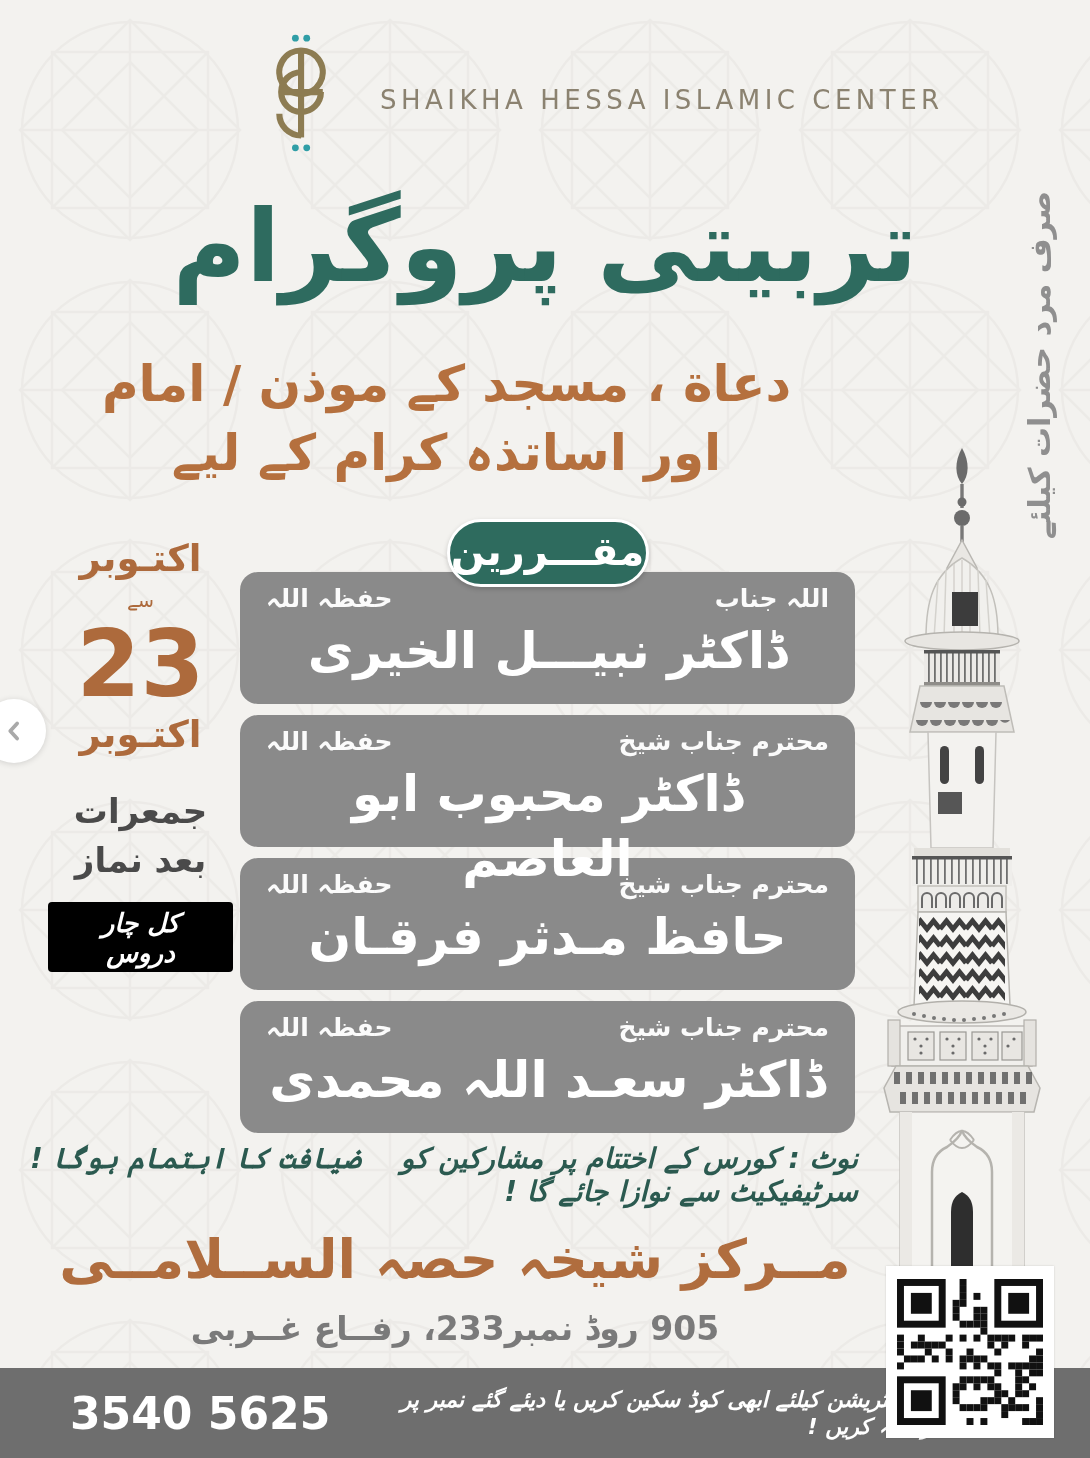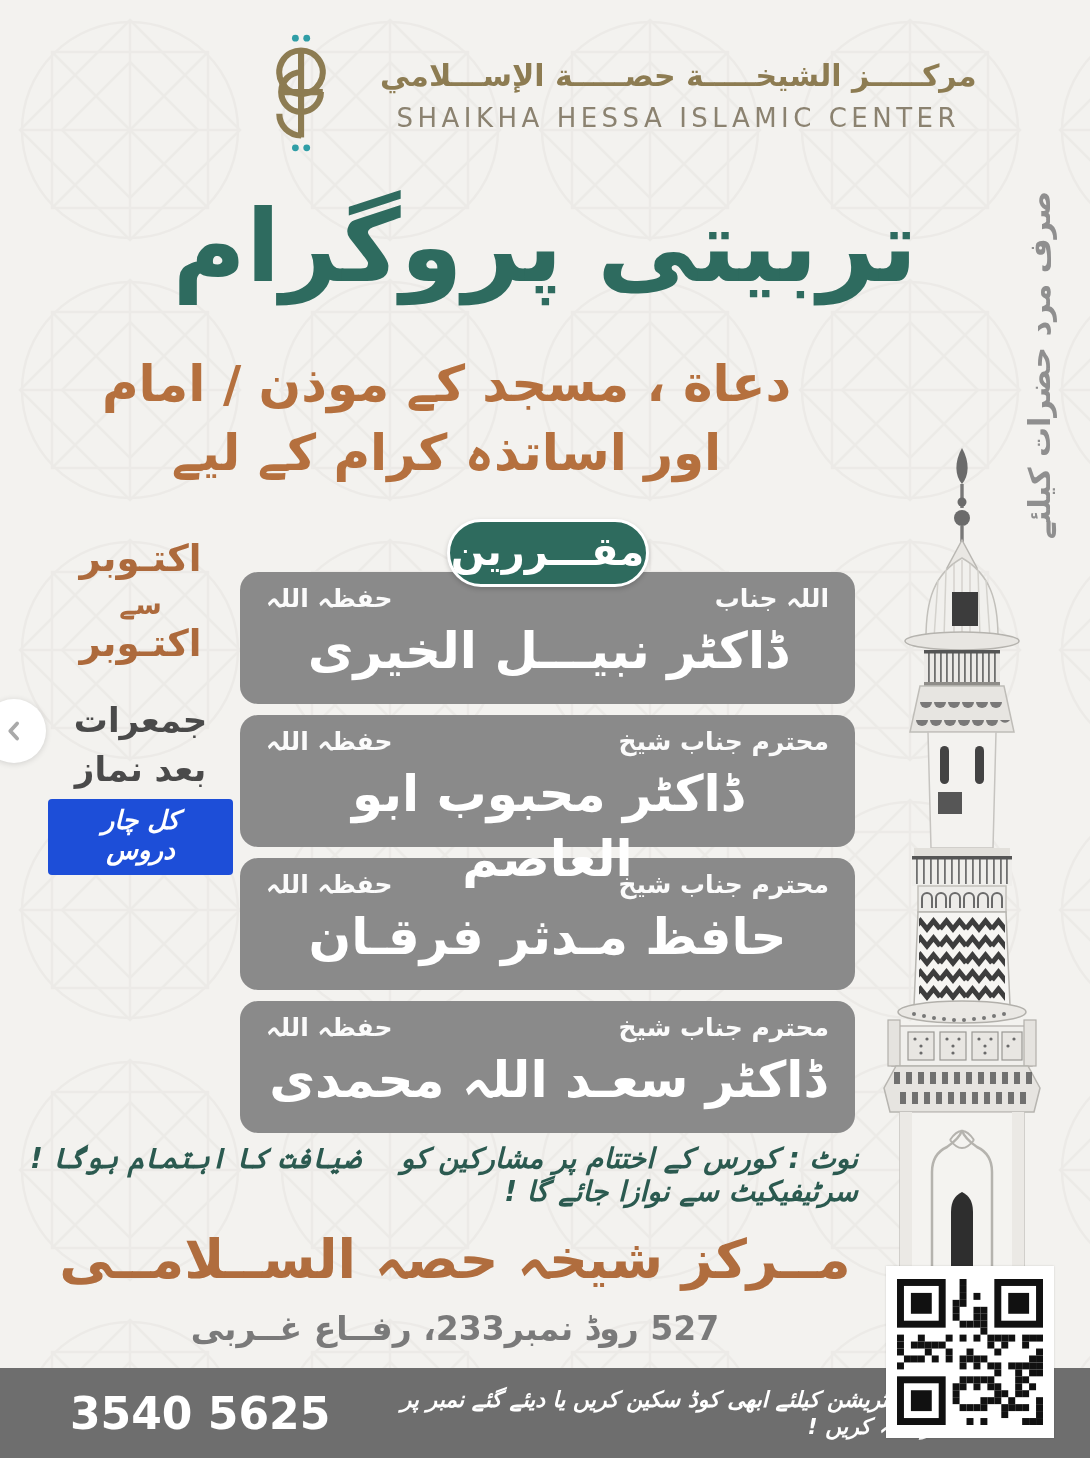--- a/index.html
+++ b/index.html
@@ -30,26 +30,26 @@
     font-size:50px;font-weight:700;direction:rtl;line-height:1.38;z-index:4;}
   .side-note{
     left:865px;top:343px;width:350px;height:44px;line-height:44px;
     text-align:center;color:#8f8f8f;font-size:30px;font-weight:700;direction:rtl;white-space:nowrap;
     transform:rotate(-90deg);z-index:3;
   }
   
   .schedule{left:48px;top:535px;width:185px;text-align:center;color:#ad6a3c;direction:rtl;z-index:4;}
   .day{font-size:92px;font-weight:800;line-height:1.0;direction:ltr;}
   .month{font-size:37px;font-weight:800;line-height:1.3;}
-  .range-sep{font-size:27px;font-weight:700;margin:6px 0 0 0;}
+  .range-sep{font-size:19px;font-weight:400;margin:6px 0 0 0;}
   .day2{margin-top:8px;}
   .when{margin-top:28px;color:#4a4a4a;font-size:34px;font-weight:700;line-height:1.45;}
   .badge{
-    display:inline-block;margin-top:4px;background:#1d4ed8;color:#ffffff;
-    font-size:26px;font-style:italic;font-weight:700;padding:6px 16px 10px;border-radius:4px;direction:rtl;
+    display:inline-block;margin-top:16px;background:#000000;color:#ffffff;
+    font-size:26px;font-style:italic;font-weight:700;padding:6px 16px 4px;border-radius:4px;direction:rtl;
   }
   
   .speakers{left:240px;top:519px;width:615px;z-index:6;}
   .pill{
     width:196px;margin:0 auto -15px;position:relative;z-index:7;
     background:#2e6b5e;border:3px solid #fff;border-radius:999px;
     color:#fff;text-align:center;font-size:40px;font-weight:700;direction:rtl;
     padding:6px 0 10px;box-shadow:0 2px 5px rgba(0,0,0,.18);
   }
   .speaker-box{
@@ -124,36 +124,36 @@
       <g stroke="#8d7c52" stroke-width="6.5" fill="none">
         <path d="M54 20 a23 23 0 1 1 -0.1 0"></path>
         <path d="M54 43 a21 21 0 1 0 21 21"></path>
         <path d="M54 110 a23 23 0 0 1 -23 -23"></path>
         <line x1="54" y1="18" x2="54" y2="112"></line>
         <line x1="31" y1="64" x2="77" y2="64"></line>
       </g>
     </svg>
   </span>
   <span class="header-text">
-    <div class="org-ar">مركـــــز الشيخـــــة حصـــــة الإســـلامي</div>
     <div class="org-en">SHAIKHA HESSA ISLAMIC CENTER</div>
   </span>
 </div>
 
 <div class="abs title">تربیتی پروگرام</div>
 <div class="abs subtitle">
   <div>دعاة ، مسجد کے موذن / امام</div>
   <div>اور اساتذہ کرام کے لیے</div>
 </div>
 
 <div class="abs side-note">صرف مرد حضرات کیلئے</div>
 
 <div class="abs schedule">
   <div class="month">اکتـوبر</div>
   <div class="range-sep">سے</div>
+  <div class="day day2">23</div>
   <div class="month">اکتـوبر</div>
   <div class="when">
     <div>جمعرات</div>
     <div>بعد نماز</div>
   </div>
   <div class="badge">کل چار دروس</div>
 </div>
 
 <div class="abs speakers">
   <div class="pill">مقـــررین</div>
@@ -191,21 +191,21 @@
   </div>
 </div>
 
 <div class="abs note-row">
   <div class="note-cert">نوٹ : کورس کے اختتام پر مشارکین کو سرٹیفیکیٹ سے نوازا جائے گا !</div>
   <div class="note-hosp">ضیافت کا اہتمام ہوگا !</div>
 </div>
 
 <div class="abs footer-center">
   <div class="center-name">مــرکز شیخہ حصہ الســلامــی</div>
-  <div class="address">527 روڈ نمبر233، رفــاع غــربی</div>
+  <div class="address">905 روڈ نمبر233، رفــاع غــربی</div>
 </div>
 
 <svg class="abs minaret" viewBox="0 0 200 828" xmlns="http://www.w3.org/2000/svg">
   <defs>
     <pattern id="zigzag" width="26" height="17" patternUnits="userSpaceOnUse">
       <rect width="26" height="17" fill="#f6f5f2"></rect>
       <path d="M0,13 L6.5,5 L13,13 L19.5,5 L26,13" stroke="#3d3d3d" stroke-width="5" fill="none"></path>
     </pattern>
   </defs>
 

